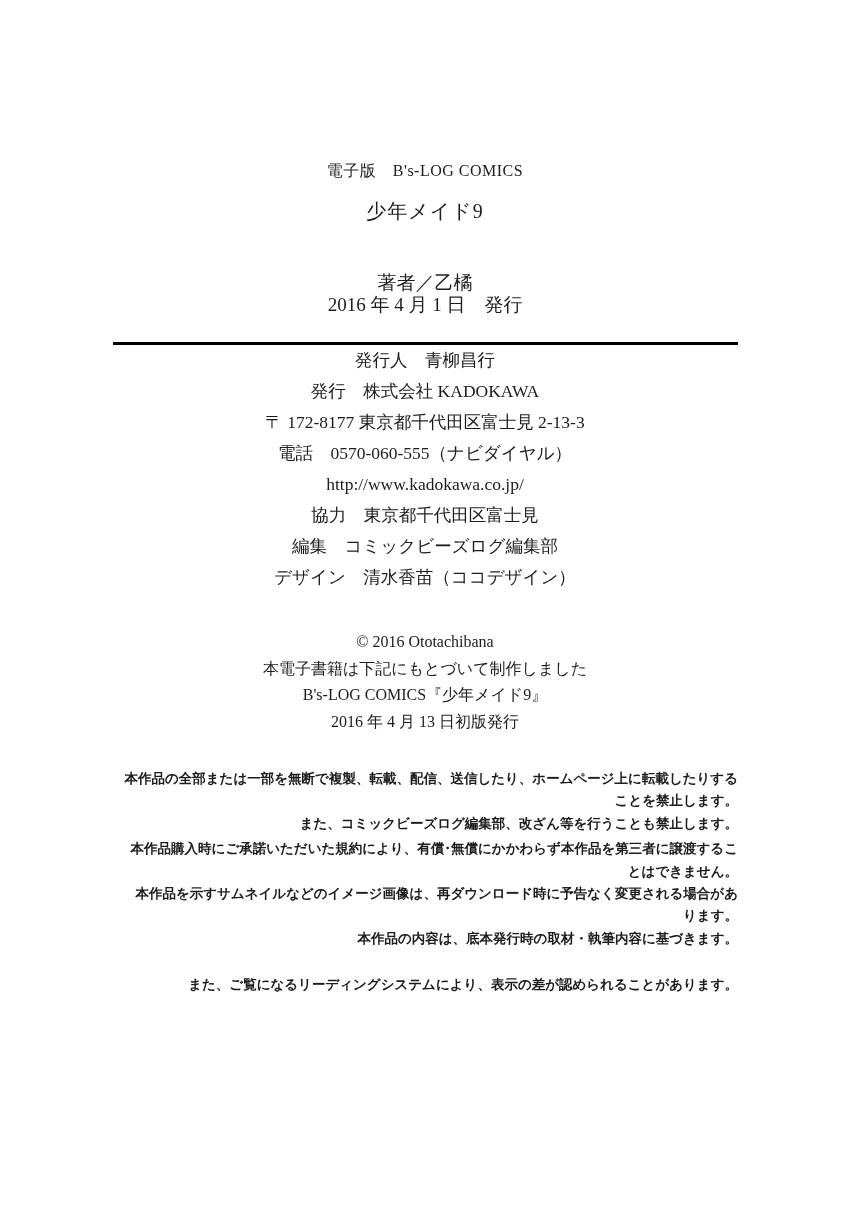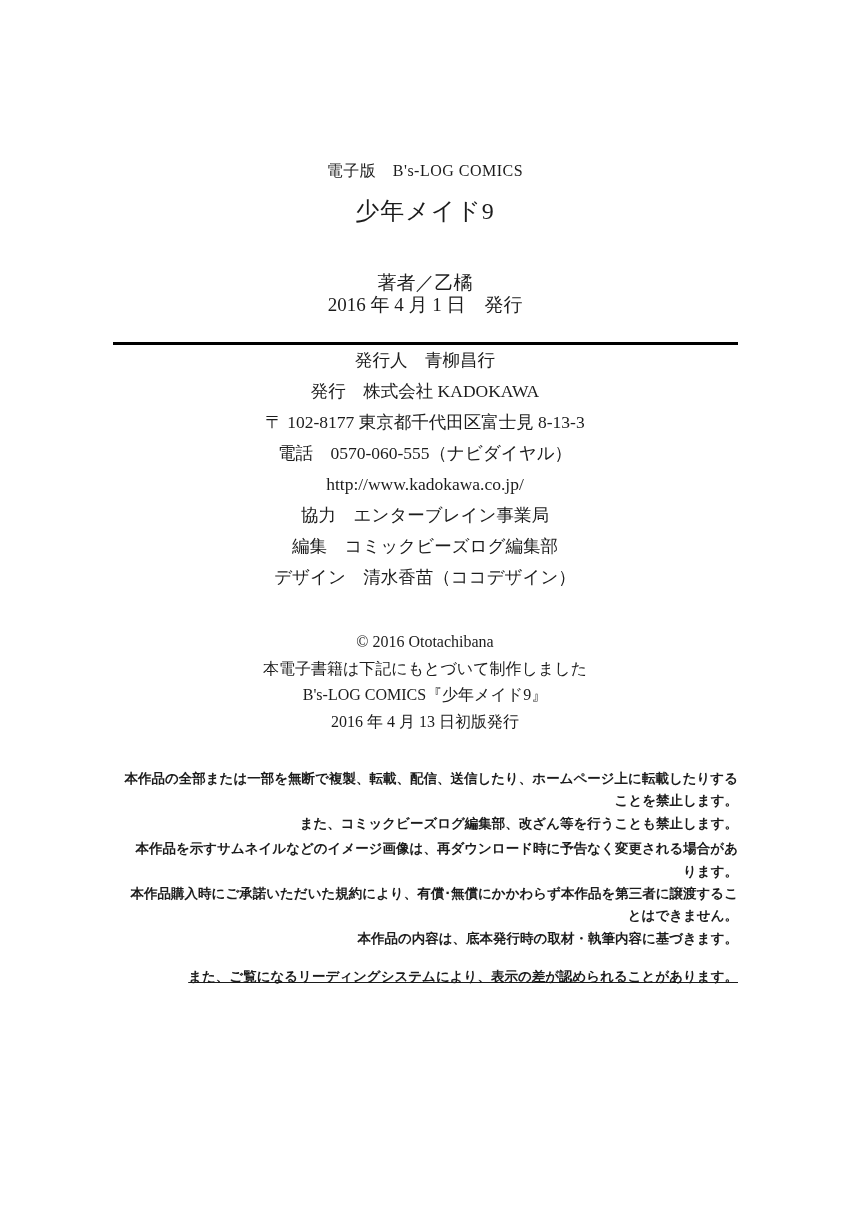--- a/index.html
+++ b/index.html
@@ -21,21 +21,21 @@
   .center { text-align: center; }
 
   .edition-label {
     padding-top: 161px;
     font-size: 16px;
     line-height: 19px;
     letter-spacing: 0.5px;
   }
   .book-title {
     margin: 16px 0 0 0;
-    font-size: 24px;
+    font-size: 20px;
     font-weight: normal;
     line-height: 30px;
     letter-spacing: 1px;
   }
   .author-line {
     margin-top: 46px;
     font-size: 19px;
     line-height: 22px;
   }
   .date-line {
@@ -66,63 +66,63 @@
     padding: 0 112px 0 122px;
     text-align: left;
     font-weight: bold;
     font-size: 13.5px;
   }
   .legal-block .line {
     line-height: 22.4px;
     text-align: right;
   }
   .legal-p2 { margin-top: 3px; }
-  .legal-p3 { margin-top: 16px; text-decoration: underline; }
+  .legal-p3 { margin-top: 24px; }
 </style>
 </head>
 <body>
 
 <div class="page">
 
   <div class="edition-label center">電子版　B's-LOG COMICS</div>
 
   <h1 class="book-title center">少年メイド9</h1>
 
   <div class="author-line center">著者／乙橘</div>
 
   <div class="date-line center">2016 年 4 月 1 日　発行</div>
 
   <hr class="divider">
 
   <section class="publisher-block center">
     <div class="line">発行人　青柳昌行</div>
     <div class="line">発行　株式会社 KADOKAWA</div>
-    <div class="line">〒 102-8177 東京都千代田区富士見 8-13-3</div>
+    <div class="line">〒 172-8177 東京都千代田区富士見 2-13-3</div>
     <div class="line">電話　0570-060-555（ナビダイヤル）</div>
     <div class="line">http://www.kadokawa.co.jp/</div>
-    <div class="line">協力　エンターブレイン事業局</div>
+    <div class="line">協力　東京都千代田区富士見</div>
     <div class="line">編集　コミックビーズログ編集部</div>
     <div class="line">デザイン　清水香苗（ココデザイン）</div>
   </section>
 
   <section class="copyright-block center">
     <div class="line">© 2016 Ototachibana</div>
     <div class="line">本電子書籍は下記にもとづいて制作しました</div>
     <div class="line">B's-LOG COMICS『少年メイド9』</div>
     <div class="line">2016 年 4 月 13 日初版発行</div>
   </section>
 
   <section class="legal-block">
     <div class="legal-p1">
       <div class="line">本作品の全部または一部を無断で複製、転載、配信、送信したり、ホームページ上に転載したりすることを禁止します。</div>
       <div class="line">また、コミックビーズログ編集部、改ざん等を行うことも禁止します。</div>
     </div>
     <div class="legal-p2">
+      <div class="line">本作品購入時にご承諾いただいた規約により、有償･無償にかかわらず本作品を第三者に譲渡することはできません。</div>
       <div class="line">本作品を示すサムネイルなどのイメージ画像は、再ダウンロード時に予告なく変更される場合があります。</div>
-      <div class="line">本作品購入時にご承諾いただいた規約により、有償･無償にかかわらず本作品を第三者に譲渡することはできません。</div>
       <div class="line">本作品の内容は、底本発行時の取材・執筆内容に基づきます。</div>
     </div>
     <div class="legal-p3">
       <div class="line">また、ご覧になるリーディングシステムにより、表示の差が認められることがあります。</div>
     </div>
   </section>
 
 </div>
 
 </body></html>

